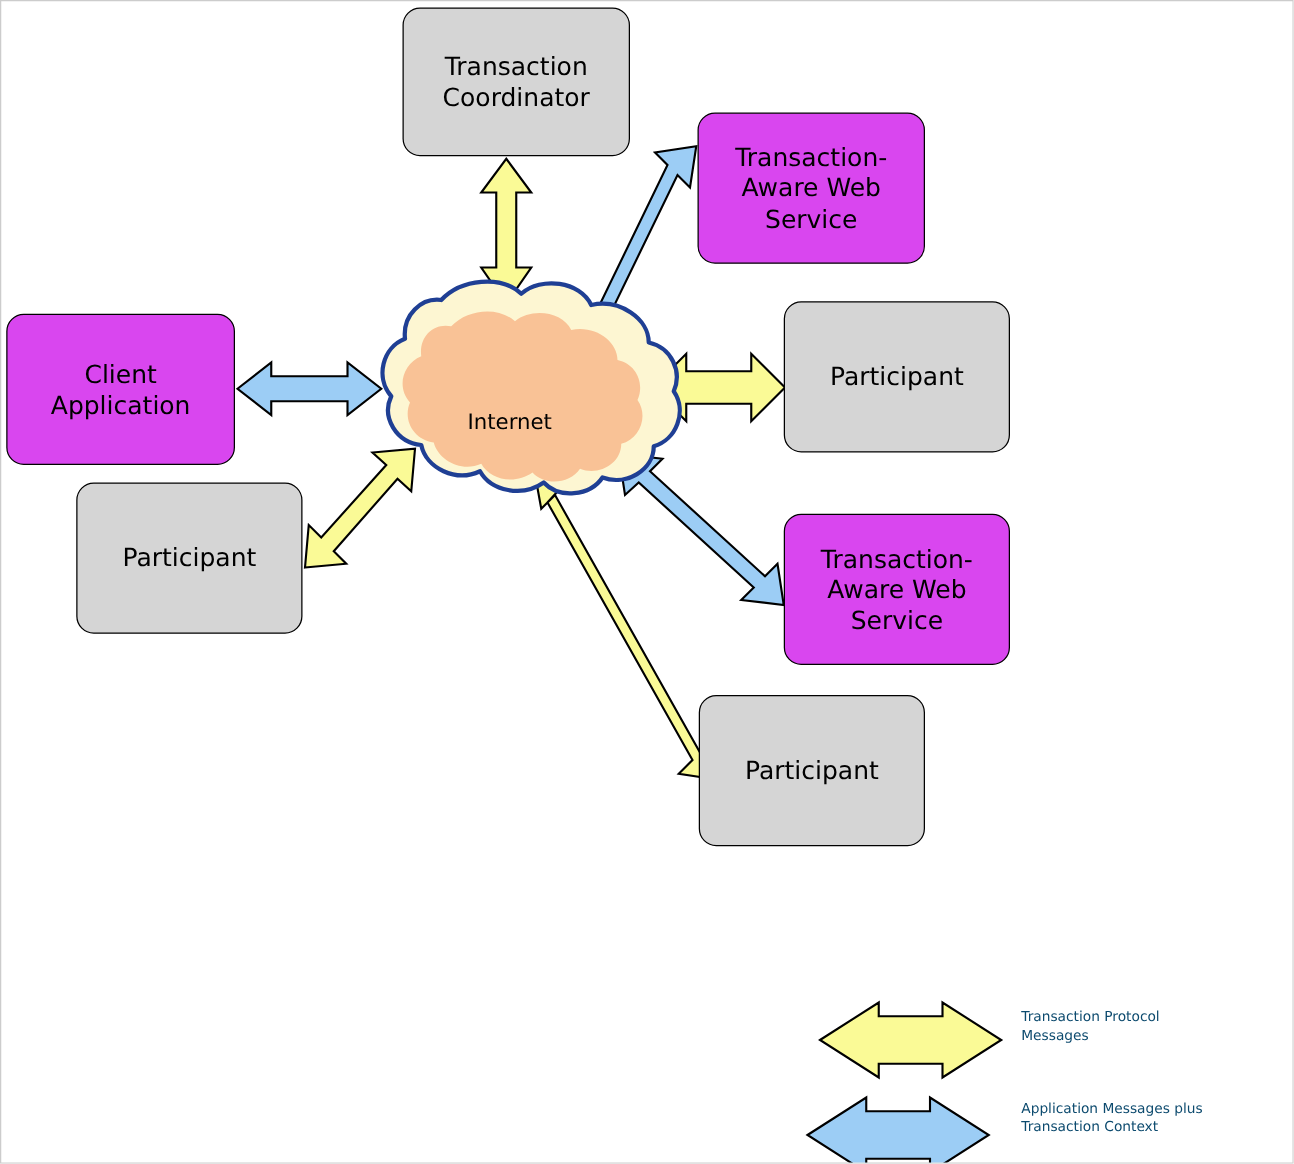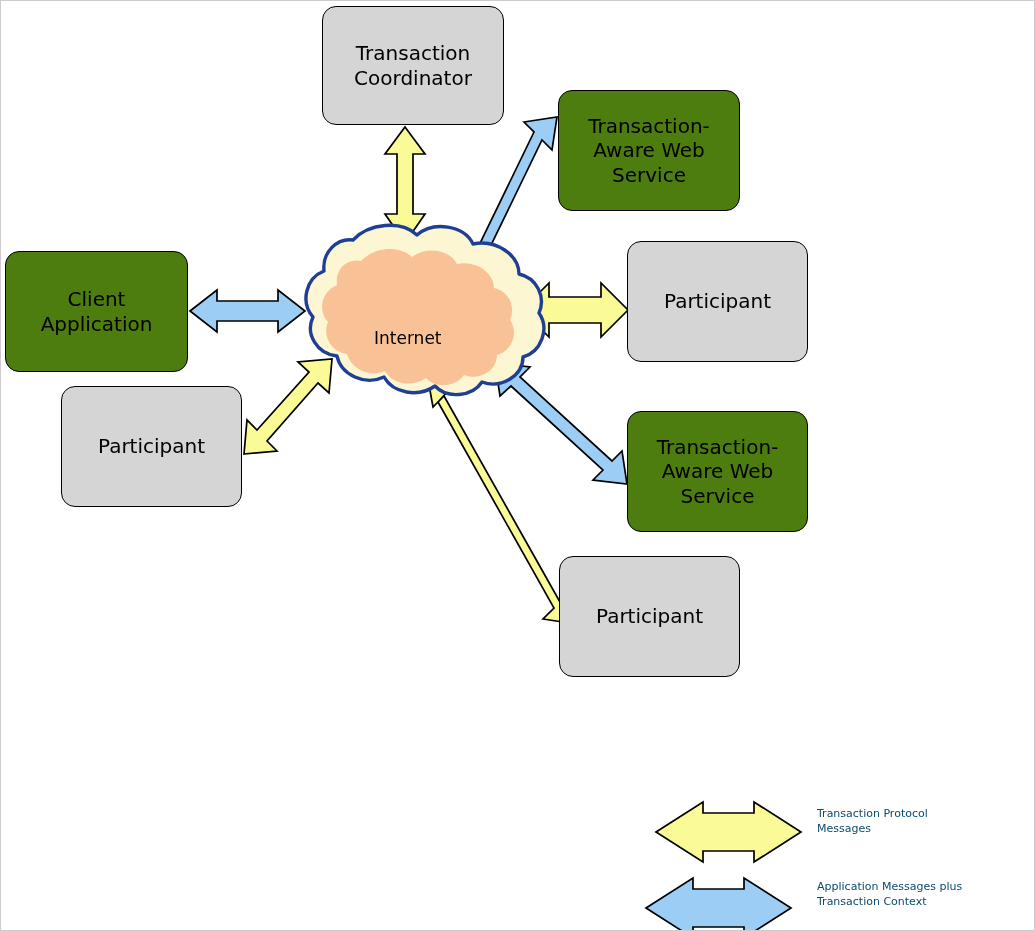--- a/index.html
+++ b/index.html
@@ -31,21 +31,21 @@
     display: flex;
     align-items: center;
     justify-content: center;
     text-align: center;
     color: #000000;
     font-size: 20px;
     line-height: 1.22;
     z-index: 3;
   }
   .node.gray  { background: #d5d5d5; }
-  .node.green { background: #4d7c0f; }
+  .node.green { background: #d946ef; }
   .node-label { white-space: pre-line; padding: 0 4px; }
 
   .cloud-label {
     position: absolute;
     z-index: 4;
     font-size: 17px;
     color: #000000;
     white-space: nowrap;
   }
   .legend-text {

